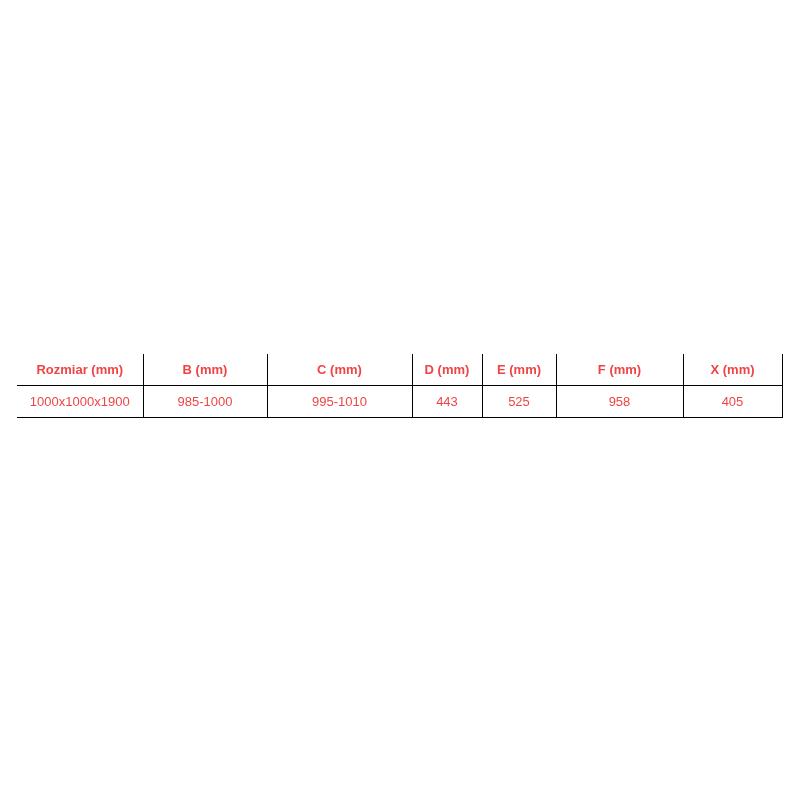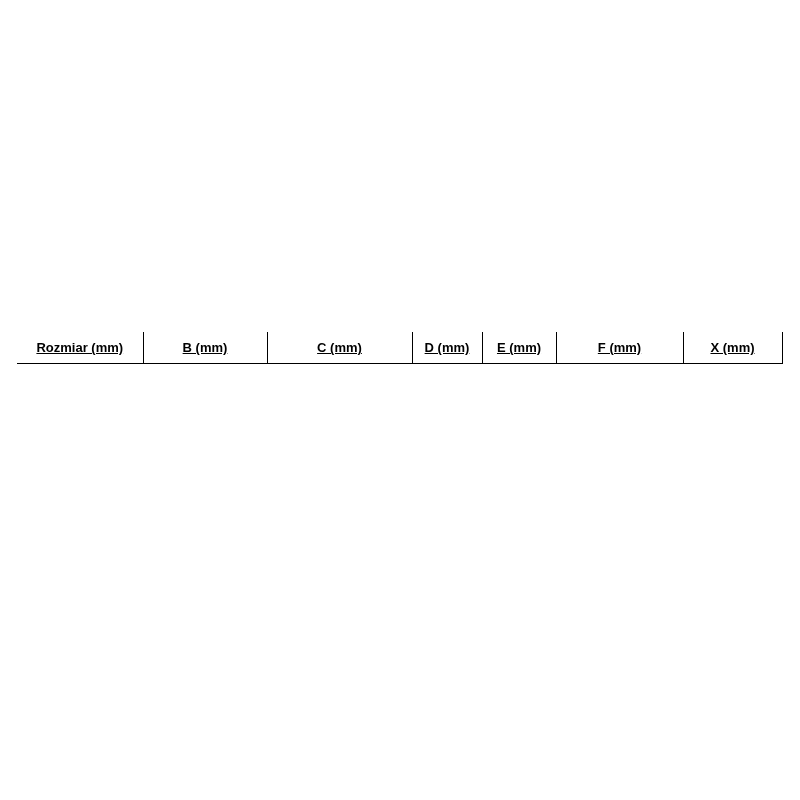--- a/index.html
+++ b/index.html
@@ -9,26 +9,25 @@
   body {
     width: 800px;
     height: 800px;
     background: #ffffff;
     position: relative;
     font-family: "Liberation Sans", sans-serif;
   }
   .spec-table {
     position: absolute;
     left: 17px;
-    top: 332px;
+    top: 354px;
     width: 765px;
     border-collapse: collapse;
     table-layout: fixed;
-    color: #000000;
-    text-decoration: underline;
+    color: #ef4444;
   }
   .spec-table th,
   .spec-table td {
     border: 1px solid #000000;
     height: 31px;
     padding: 0 2px;
     text-align: center;
     vertical-align: middle;
     font-size: 13px;
     line-height: 1;
@@ -69,14 +68,23 @@
       <th>Rozmiar (mm)</th>
       <th>B (mm)</th>
       <th>C (mm)</th>
       <th>D (mm)</th>
       <th>E (mm)</th>
       <th>F (mm)</th>
       <th>X (mm)</th>
     </tr>
   </thead>
   <tbody>
+    <tr>
+      <td>1000x1000x1900</td>
+      <td>985-1000</td>
+      <td>995-1010</td>
+      <td>443</td>
+      <td>525</td>
+      <td style="width:127px;">958</td>
+      <td>405</td>
+    </tr>
   </tbody>
 </table>
 
 </body></html>

